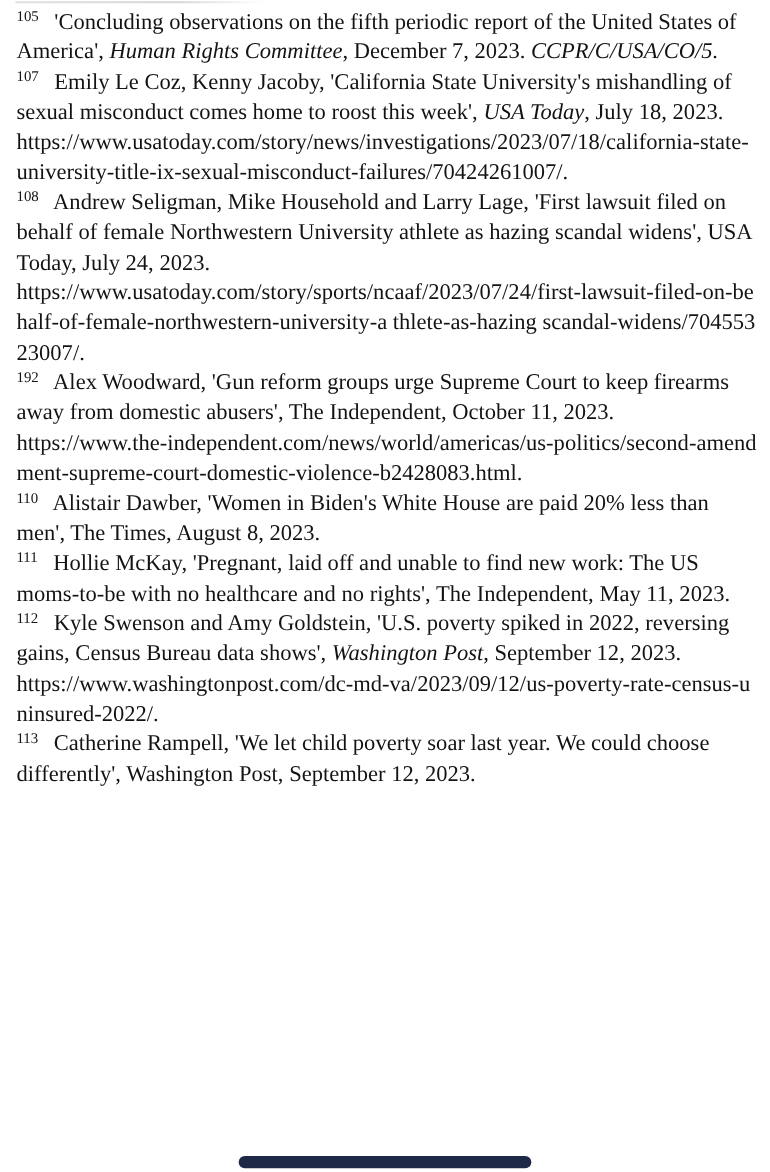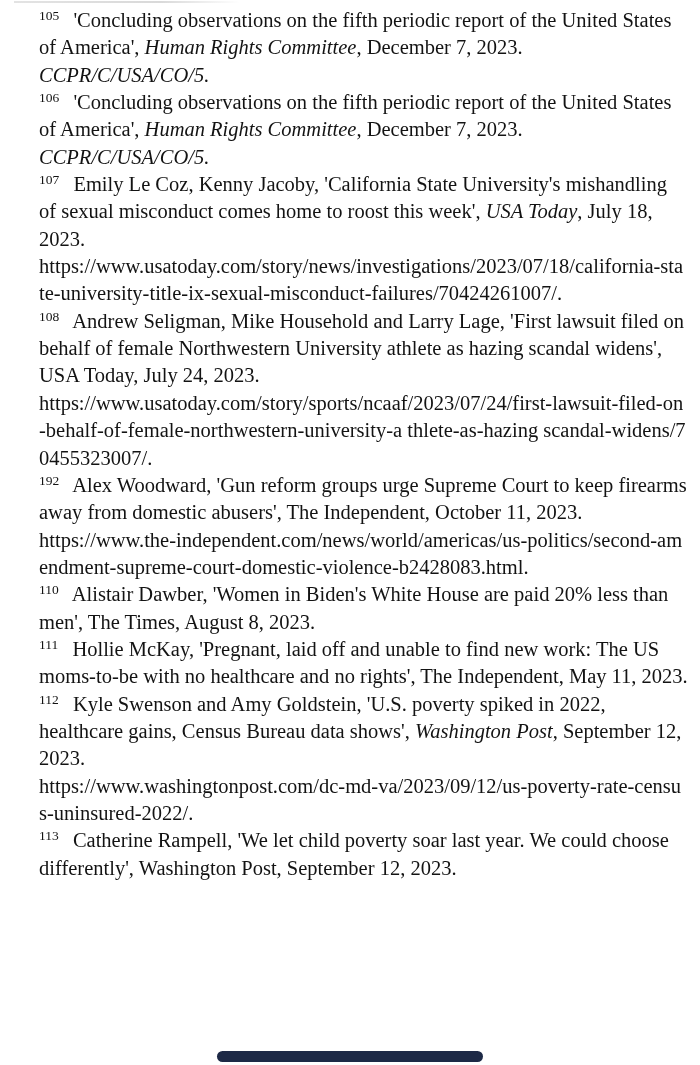--- a/index.html
+++ b/index.html
@@ -9,21 +9,20 @@
     position: relative;
     background: #ffffff;
     overflow: hidden;
     font-family: "Liberation Serif", "DejaVu Serif", serif;
   }
   .page {
     position: absolute;
     inset: 0;
     padding: 7px 12px 0 15px;
     color: #131313;
-    margin-left: 24px;
   }
   .separator {
     position: absolute;
     top: 1px;
     left: 14px;
     width: 226px;
     height: 2px;
     background: linear-gradient(to right, #e3e3e3 0%, #d9d9d9 65%, rgba(217,217,217,0) 100%);
   }
   .footnote {
@@ -62,24 +61,20 @@
 
 <div class="separator"></div>
 
 <div class="page">
   <div id="footnotes-list">
   <p class="footnote">
     <sup class="fn-num">105</sup>
     <span class="fn-body"><span class="seg-plain">'Concluding observations on the fifth periodic report of the United States of America', </span><span class="seg-italic">Human Rights Committee</span><span class="seg-plain">, December 7, 2023. </span><span class="seg-italic">CCPR/C/USA/CO/5.</span></span>
   </p>
 
-  <p class="footnote">
-    <sup class="fn-num">106</sup>
-    <span class="fn-body"><span class="seg-plain">'Concluding observations on the fifth periodic report of the United States of America', </span><span class="seg-italic">Human Rights Committee</span><span class="seg-plain">, December 7, 2023. </span><span class="seg-italic">CCPR/C/USA/CO/5.</span></span>
-  </p>
 
   <p class="footnote">
     <sup class="fn-num">107</sup>
     <span class="fn-body"><span class="seg-plain">Emily Le Coz, Kenny Jacoby, 'California State University's mishandling of sexual misconduct comes home to roost this week', </span><span class="seg-italic">USA Today</span><span class="seg-plain">, July 18, 2023.</span><span class="footnote-url">https://www.usatoday.com/story/news/investigations/2023/07/18/california-state-university-title-ix-sexual-misconduct-failures/70424261007/.</span></span>
   </p>
 
   <p class="footnote">
     <sup class="fn-num">108</sup>
     <span class="fn-body"><span class="seg-plain">Andrew Seligman, Mike Household and Larry Lage, 'First lawsuit filed on behalf of female Northwestern University athlete as hazing scandal widens', USA Today, July 24, 2023.</span><span class="footnote-url">https://www.usatoday.com/story/sports/ncaaf/2023/07/24/first-lawsuit-filed-on-behalf-of-female-northwestern-university-a thlete-as-hazing scandal-widens/70455323007/.</span></span>
   </p>
@@ -94,21 +89,21 @@
     <span class="fn-body"><span class="seg-plain">Alistair Dawber, 'Women in Biden's White House are paid 20% less than men', The Times, August 8, 2023.</span></span>
   </p>
 
   <p class="footnote">
     <sup class="fn-num">111</sup>
     <span class="fn-body"><span class="seg-plain">Hollie McKay, 'Pregnant, laid off and unable to find new work: The US moms-to-be with no healthcare and no rights', The Independent, May 11, 2023.</span></span>
   </p>
 
   <p class="footnote">
     <sup class="fn-num">112</sup>
-    <span class="fn-body"><span class="seg-plain">Kyle Swenson and Amy Goldstein, 'U.S. poverty spiked in 2022, healthcare gains, Census Bureau data shows', </span><span class="seg-italic">Washington Post</span><span class="seg-plain">, September 12, 2023.</span><span class="footnote-url">https://www.washingtonpost.com/dc-md-va/2023/09/12/us-poverty-rate-census-uninsured-2022/.</span></span>
+    <span class="fn-body"><span class="seg-plain">Kyle Swenson and Amy Goldstein, 'U.S. poverty spiked in 2022, reversing gains, Census Bureau data shows', </span><span class="seg-italic">Washington Post</span><span class="seg-plain">, September 12, 2023.</span><span class="footnote-url">https://www.washingtonpost.com/dc-md-va/2023/09/12/us-poverty-rate-census-uninsured-2022/.</span></span>
   </p>
 
   <p class="footnote">
     <sup class="fn-num">113</sup>
     <span class="fn-body"><span class="seg-plain">Catherine Rampell, 'We let child poverty soar last year. We could choose differently', Washington Post, September 12, 2023.</span></span>
   </p>
 </div>
 </div>
 
 <div class="home-indicator"></div>

